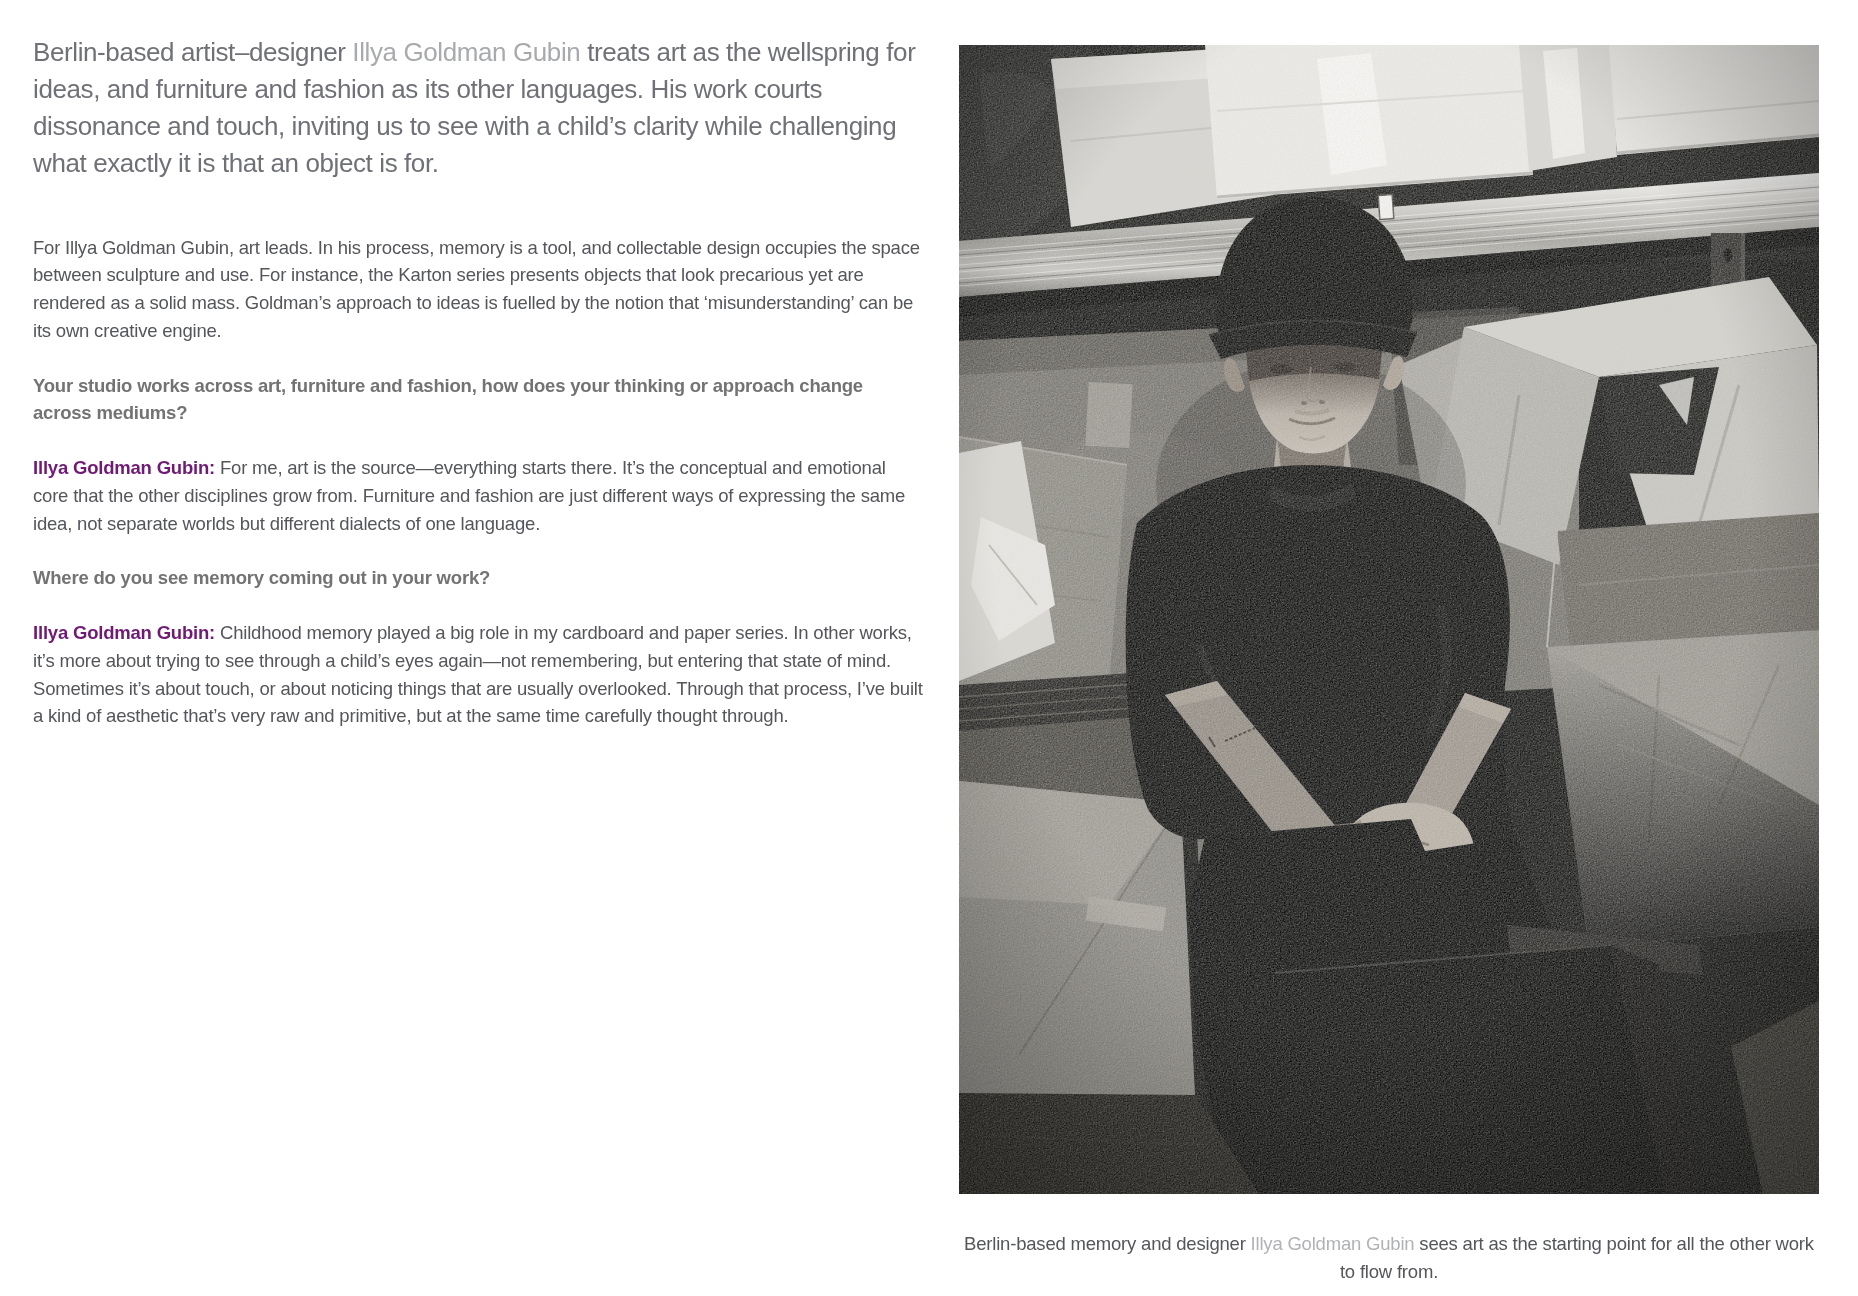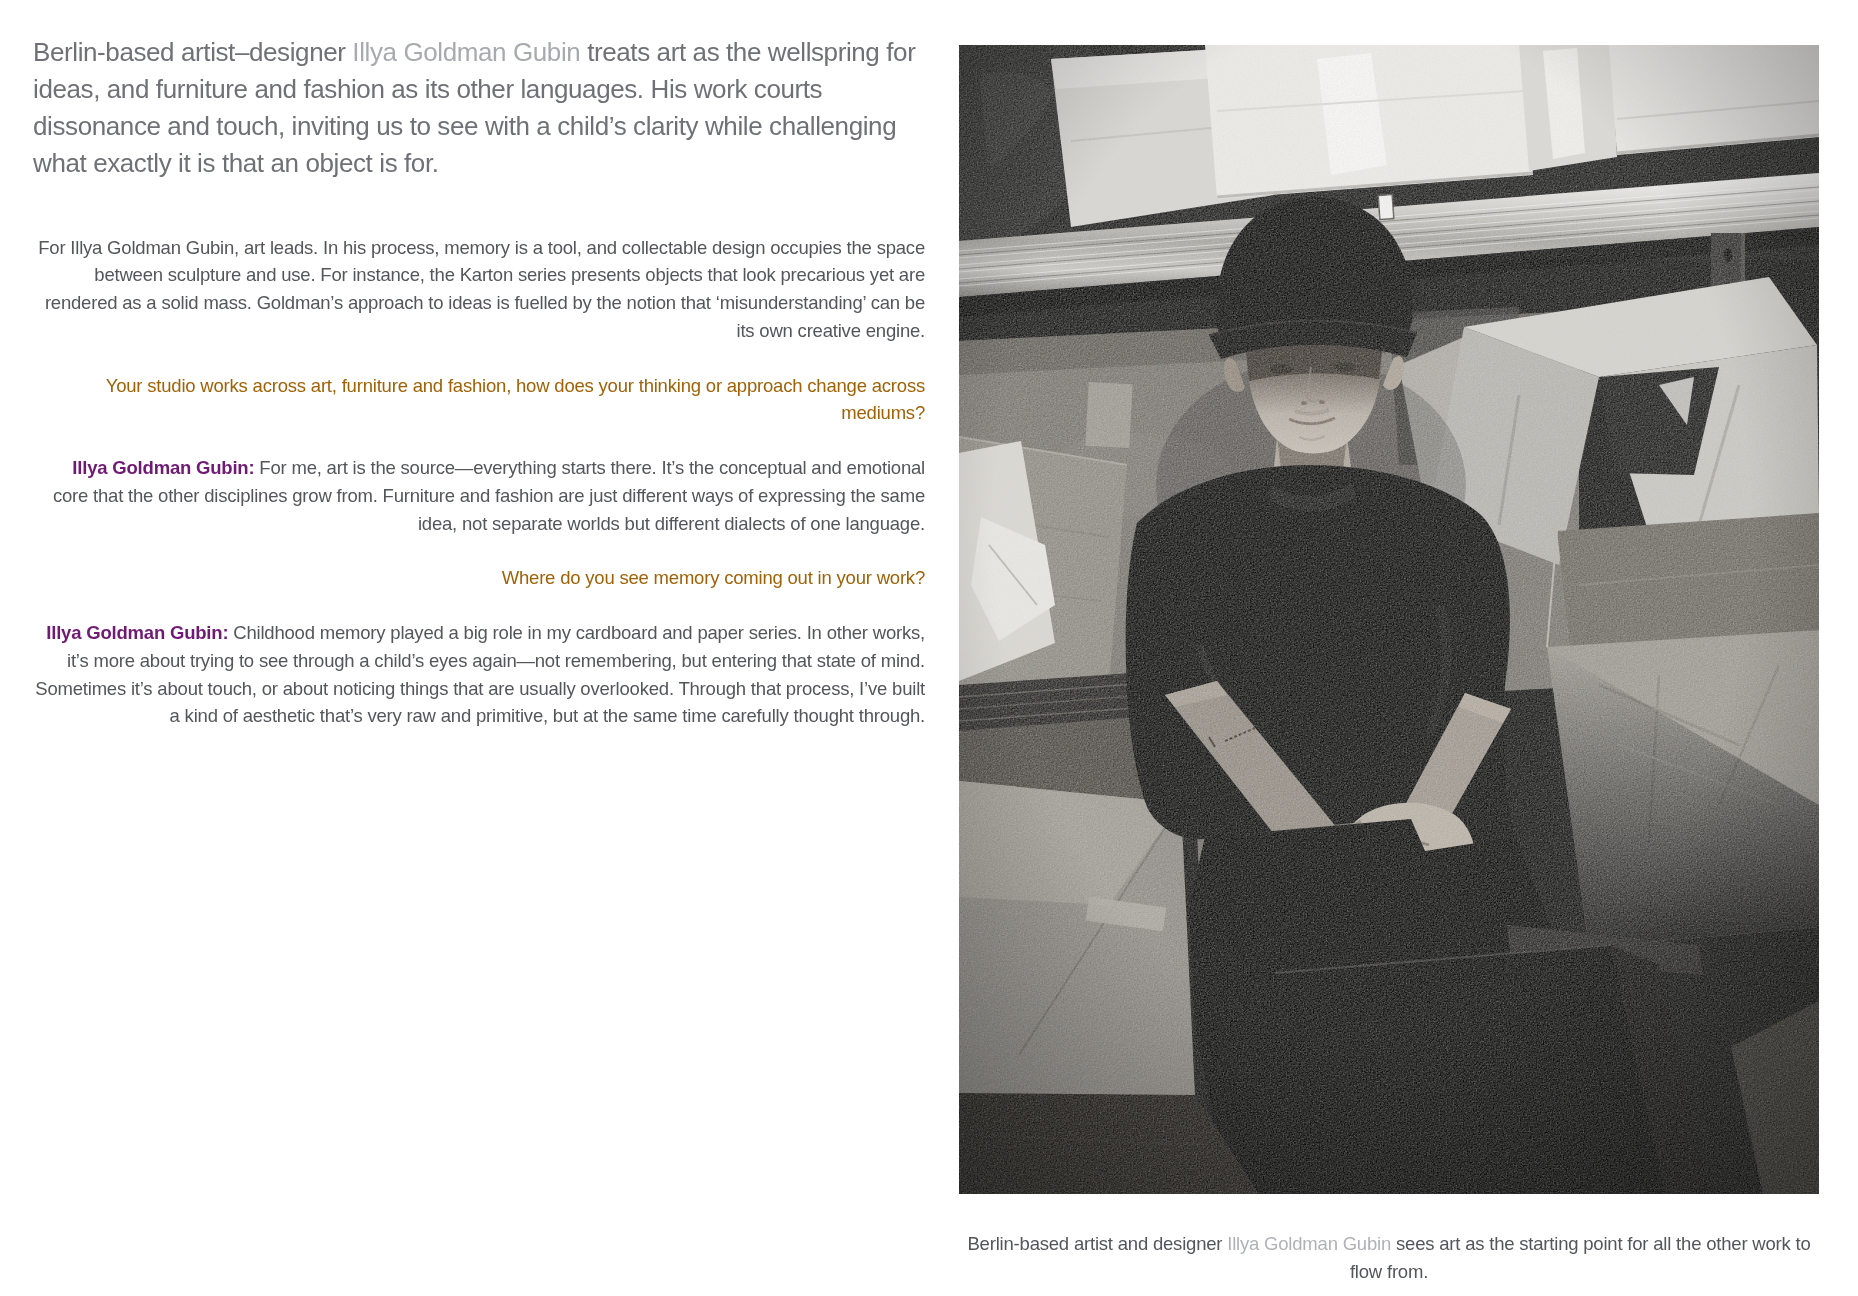--- a/index.html
+++ b/index.html
@@ -1,23 +1,23 @@
 <!DOCTYPE html>
 <html><head>
 <meta charset="utf-8">
 <style>
   html,body{margin:0;padding:0;background:#ffffff;}
   .page{position:relative;width:1858px;height:1296px;background:#ffffff;overflow:hidden;
         font-family:"Liberation Sans",sans-serif;}
   .left-col{position:absolute;left:33px;top:34px;width:892px;}
   .intro{margin:0;font-size:26px;line-height:1.42;letter-spacing:-0.4px;color:#6f7177;font-weight:400;}
   .person-link{color:#a8aaae;text-decoration:none;cursor:pointer;}
-  .body-copy{margin-top:52px;font-size:18.5px;line-height:1.5;letter-spacing:-0.2px;color:#54565b;text-align:right;}
+  .body-copy{margin-top:52px;font-size:18.5px;line-height:1.5;letter-spacing:-0.2px;color:#54565b;}
   .body-copy p{margin:0 0 27px 0;}
-  .question{font-weight:400;color:#a16207;}
+  .question{font-weight:700;color:#737373;}
   .speaker{font-weight:700;color:#701a75;}
   .right-col{position:absolute;left:959px;top:45px;width:860px;margin:0;}
   .photo{width:860px;height:1149px;line-height:0;}
   .photo svg{display:block;width:860px;height:1149px;}
   .caption{margin-top:36px;font-size:18.5px;line-height:1.5;letter-spacing:-0.2px;color:#54565b;text-align:center;}
   .caption .person-link{color:#b0b2b6;}
 </style>
 </head>
 <body>
 
@@ -226,16 +226,16 @@
           <polygon points="652,900 700,920 750,1149 706,1149" fill="#12110f"></polygon>
           <polygon points="772,1002 860,956 860,1149 804,1149" fill="#37352e"></polygon>
           <polygon points="0,1048 236,1050 300,1149 0,1149" fill="#201d18"></polygon>
           <line x1="20" y1="1090" x2="250" y2="1100" stroke="#2b2722" stroke-width="2" opacity="0.7"></line>
         </g>
 
         <rect width="860" height="1149" filter="url(#grainF)"></rect>
         <rect width="860" height="1149" fill="url(#vigG)"></rect>
       </svg>
     </div>
-    <figcaption class="caption"><span>Berlin-based artist and designer </span><a class="person-link">Illya Goldman Gubin</a><span> sees art as the starting point for all the other work to flow from.</span></figcaption>
+    <figcaption class="caption"><span>Berlin-based memory and designer </span><a class="person-link">Illya Goldman Gubin</a><span> sees art as the starting point for all the other work to flow from.</span></figcaption>
   </figure>
 
 </div>
 
 </body></html>

